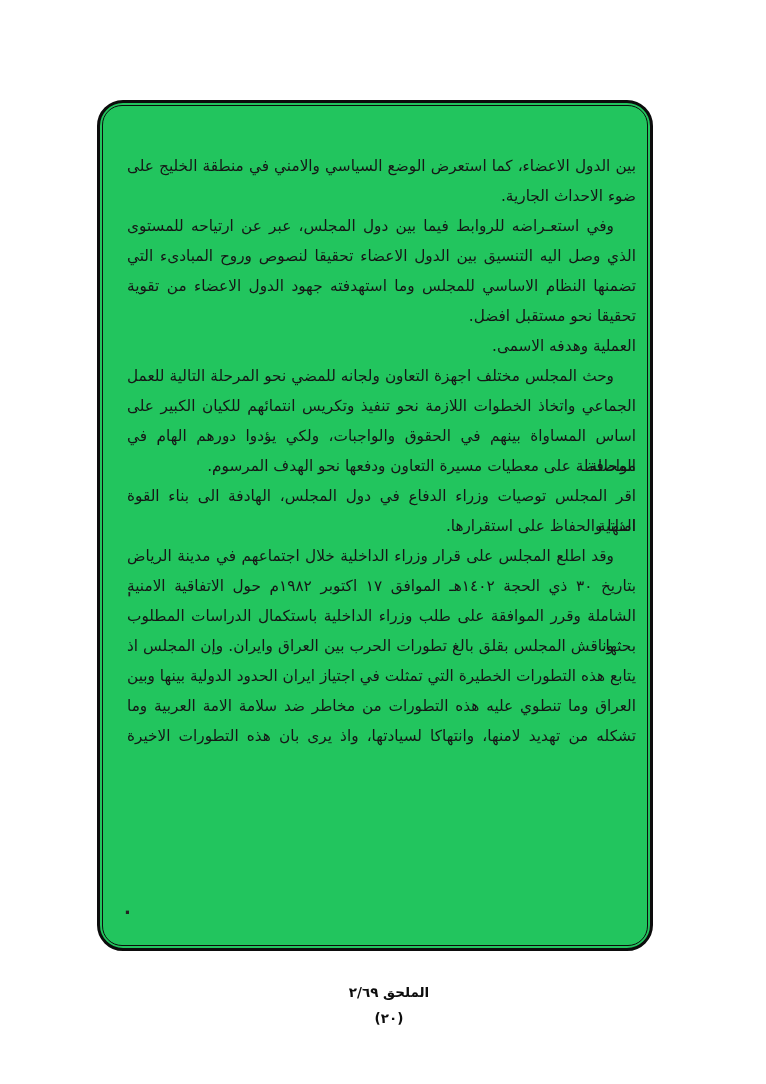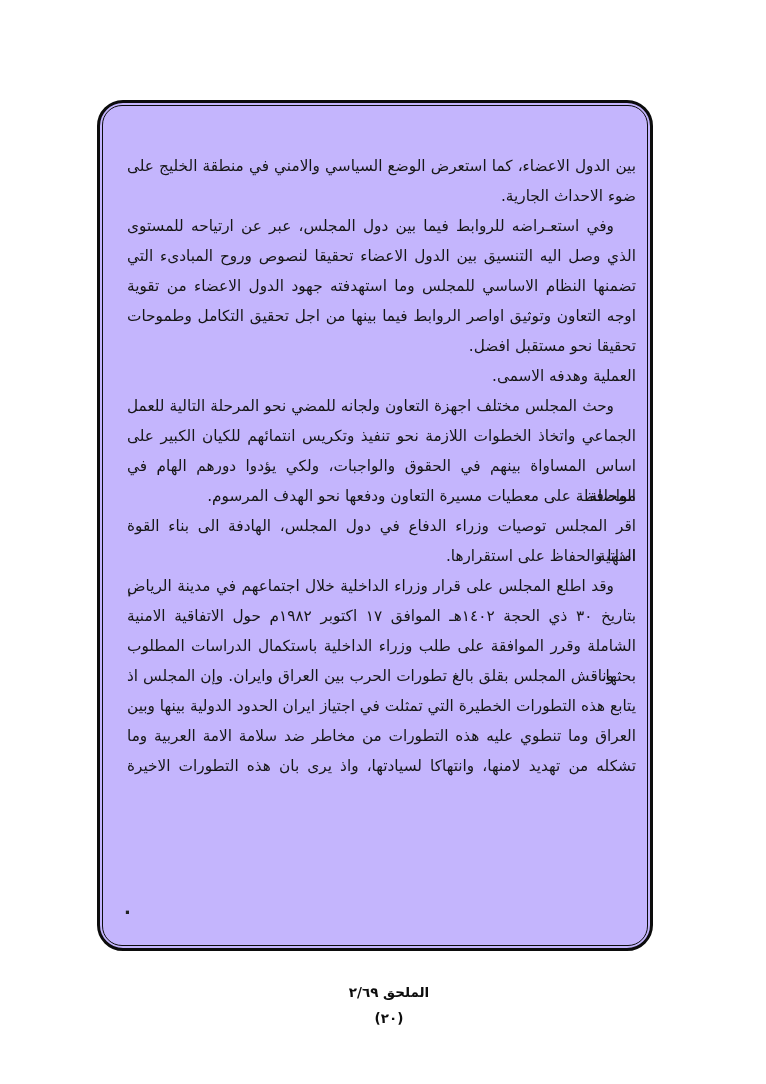--- a/index.html
+++ b/index.html
@@ -24,21 +24,21 @@
   .frame {
     position: absolute;
     left: 97px;
     top: 100px;
     width: 556px;
     height: 851px;
     box-sizing: border-box;
     border: 3px solid #0c0c0c;
     border-radius: 26px;
     padding: 2px;
-    background: #c4b5fd;
+    background: #22c55e;
   }
   .frame-inner {
     box-sizing: border-box;
     width: 100%;
     height: 100%;
     border: 1px solid #0c0c0c;
     border-radius: 20px;
     padding: 45px 12px 0 24px;
     overflow: hidden;
   }
@@ -105,21 +105,20 @@
 <div class="page">
 
   <div class="frame">
     <div class="frame-inner">
       <div class="text-block" id="text-block">
           <div class="line j">بين الدول الاعضاء، كما استعرض الوضع السياسي والامني في منطقة الخليج على</div>
           <div class="line">ضوء الاحداث الجارية.</div>
           <div class="line j ind">وفي استعـراضه للروابط فيما بين دول المجلس، عبر عن ارتياحه للمستوى</div>
           <div class="line j">الذي وصل اليه التنسيق بين الدول الاعضاء تحقيقا لنصوص وروح المبادىء التي</div>
           <div class="line j">تضمنها النظام الاساسي للمجلس وما استهدفته جهود الدول الاعضاء من تقوية</div>
-          <div class="line j">اوجه التعاون وتوثيق اواصر الروابط فيما بينها من اجل تحقيق التكامل وطموحات</div>
           <div class="line">تحقيقا نحو مستقبل افضل.</div>
           <div class="line">العملية وهدفه الاسمى.</div>
           <div class="line j ind">وحث المجلس مختلف اجهزة التعاون ولجانه للمضي نحو المرحلة التالية للعمل</div>
           <div class="line j">الجماعي واتخاذ الخطوات اللازمة نحو تنفيذ وتكريس انتمائهم للكيان الكبير على</div>
           <div class="line j">اساس المساواة بينهم في الحقوق والواجبات، ولكي يؤدوا دورهم الهام في مواصلة</div>
           <div class="line">المحافظة على معطيات مسيرة التعاون ودفعها نحو الهدف المرسوم.</div>
           <div class="line j">اقر المجلس توصيات وزراء الدفاع في دول المجلس، الهادفة الى بناء القوة الذاتية</div>
           <div class="line">امنها والحفاظ على استقرارها.</div>
           <div class="line j ind">وقد اطلع المجلس على قرار وزراء الداخلية خلال اجتماعهم في مدينة الرياض</div>
           <div class="line j">بتاريخ ٣٠ ذي الحجة ١٤٠٢هـ الموافق ١٧ اكتوبر ١٩٨٢م حول الاتفاقية الامنية</div>

